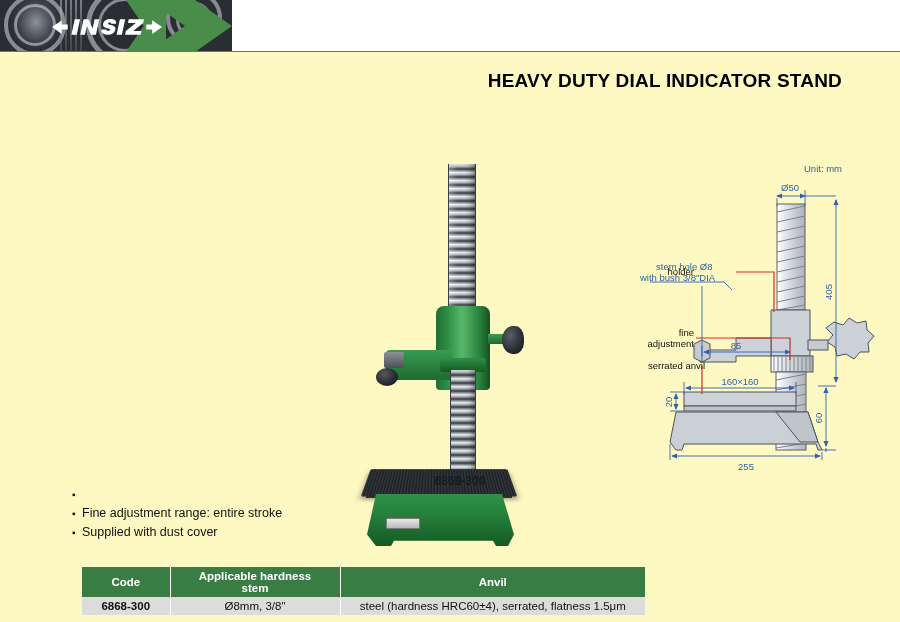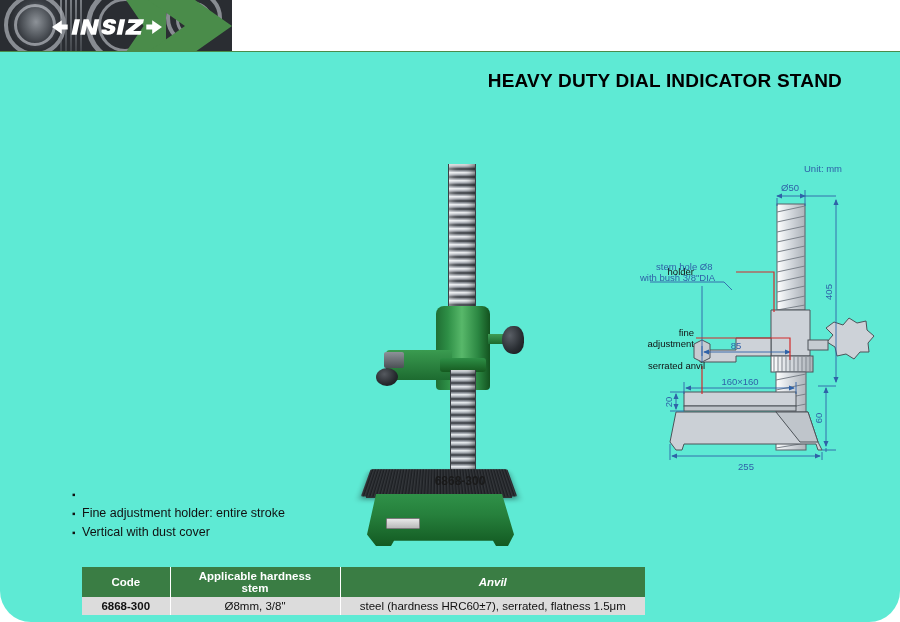--- a/index.html
+++ b/index.html
@@ -2,21 +2,21 @@
 <html><head>
 <meta charset="utf-8">
 <style>
   * { box-sizing: border-box; margin: 0; padding: 0; }
   html, body {
     width: 900px; height: 622px;
     background: #ffffff;
     font-family: "Liberation Sans", sans-serif;
     overflow: hidden;
   }
-  #page { position: relative; width: 900px; height: 622px; background:#5eead4;border-radius:31px; }
+  #page { position: relative; width: 900px; height: 622px; background:#fef9c3; }
 
   
   .header { position:absolute; left:0; top:0; width:900px; height:52px; overflow:hidden; background:#fff; }
   .header-photo {
     position:absolute; left:0; top:0; width:232px; height:52px; overflow:hidden;
     background:
       radial-gradient(ellipse 26px 30px at 36px 22px, #8d9298 0%, #5d6268 40%, #3a3e44 70%, #2a2d32 100%),
       radial-gradient(ellipse 34px 38px at 118px 26px, #a6abb1 0%, #71767c 38%, #44484e 72%, #2c2f34 100%),
       radial-gradient(ellipse 22px 26px at 186px 18px, #9aa0a6 0%, #666b71 45%, #3b3f45 100%),
       linear-gradient(180deg, #4a4e54 0%, #303439 100%);
@@ -161,21 +161,21 @@
   .spec-table th:last-child { border-right:none; }
   .spec-table td {
     background:#dcdcdc; color:#111; font-size:11.5px;
     padding:3px 4px; text-align:center;
     border-right:1px solid #ffffff;
   }
   .spec-table td:last-child { border-right:none; }
   .spec-table td.code-cell { font-weight:bold; }
   .col-code { width:88px; }
   .col-stem { width:170px; }
-  .col-anvil { width:305px;font-style:italic; }
+  .col-anvil { width:305px; }
 </style>
 </head>
 <body>
 
 <div id="page">
 
   <div class="header">
     <div class="header-photo">
       <div class="hp-ring" style="left:4px;  top:-6px;  width:62px;  height:62px;  border-width:4px;"></div>
       <div class="hp-ring" style="left:14px; top:4px;   width:42px;  height:42px;  border-width:3px;"></div>
@@ -371,38 +371,38 @@
       </g>
     </svg>
   </div>
 
   <div class="bullets">
     <div class="bullet-row">
       <span class="bullet-mark">▪</span>
     </div>
     <div class="bullet-row">
       <span class="bullet-mark">▪</span>
-      <span class="bullet-text">Fine adjustment holder: entire stroke</span>
+      <span class="bullet-text">Fine adjustment range: entire stroke</span>
     </div>
     <div class="bullet-row">
       <span class="bullet-mark">▪</span>
-      <span class="bullet-text">Vertical with dust cover</span>
+      <span class="bullet-text">Supplied with dust cover</span>
     </div>
   </div>
 
   <table class="spec-table">
     <thead>
       <tr>
         <th class="col-code">Code</th>
         <th class="col-stem">Applicable hardness stem</th>
         <th class="col-anvil">Anvil</th>
       </tr>
     </thead>
     <tbody>
       <tr>
         <td class="code-cell">6868-300</td>
         <td>Ø8mm, 3/8"</td>
-        <td>steel (hardness HRC60±7), serrated, flatness 1.5μm</td>
+        <td>steel (hardness HRC60±4), serrated, flatness 1.5μm</td>
       </tr>
     </tbody>
   </table>
 
 </div>
 
 </body></html>

